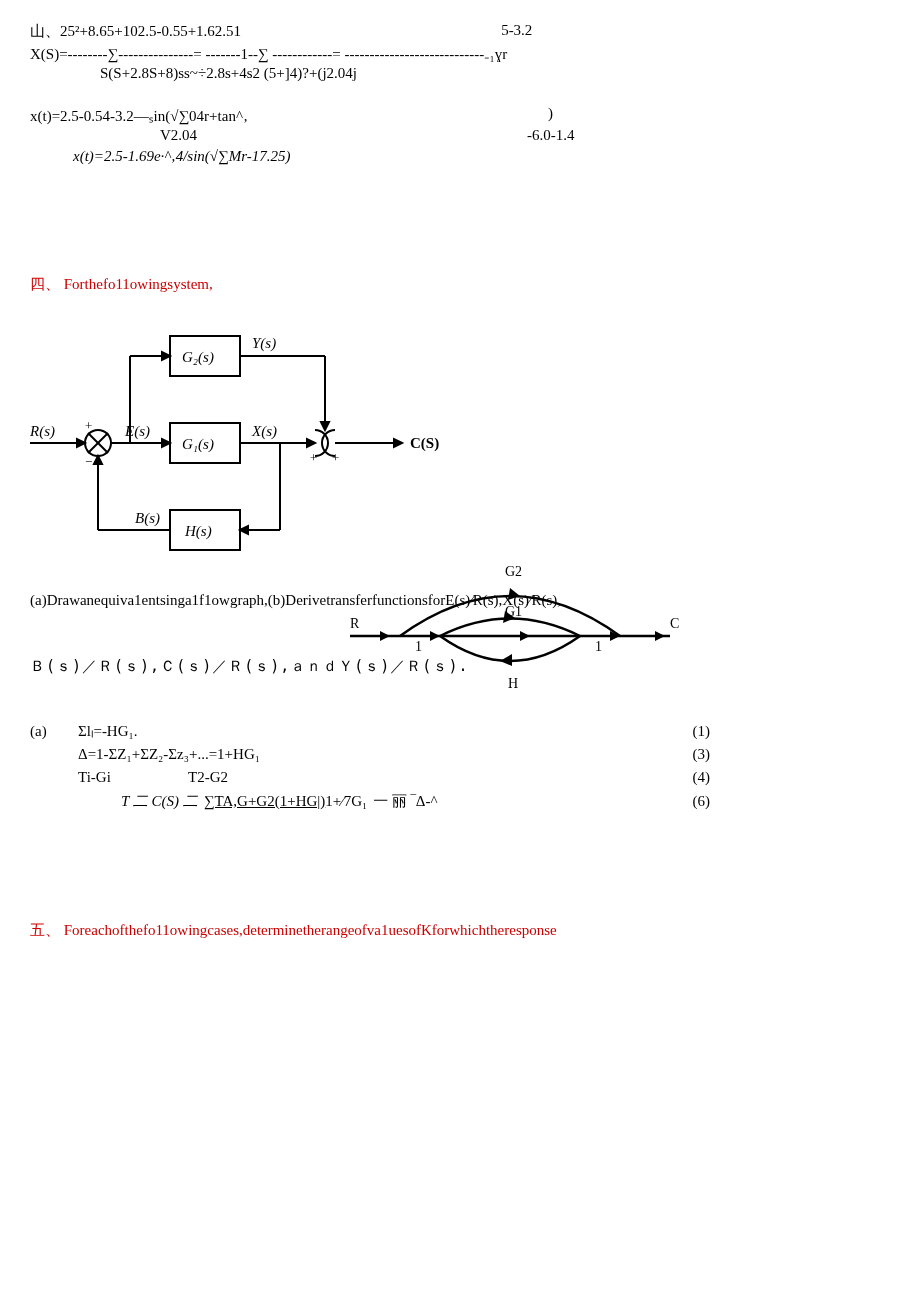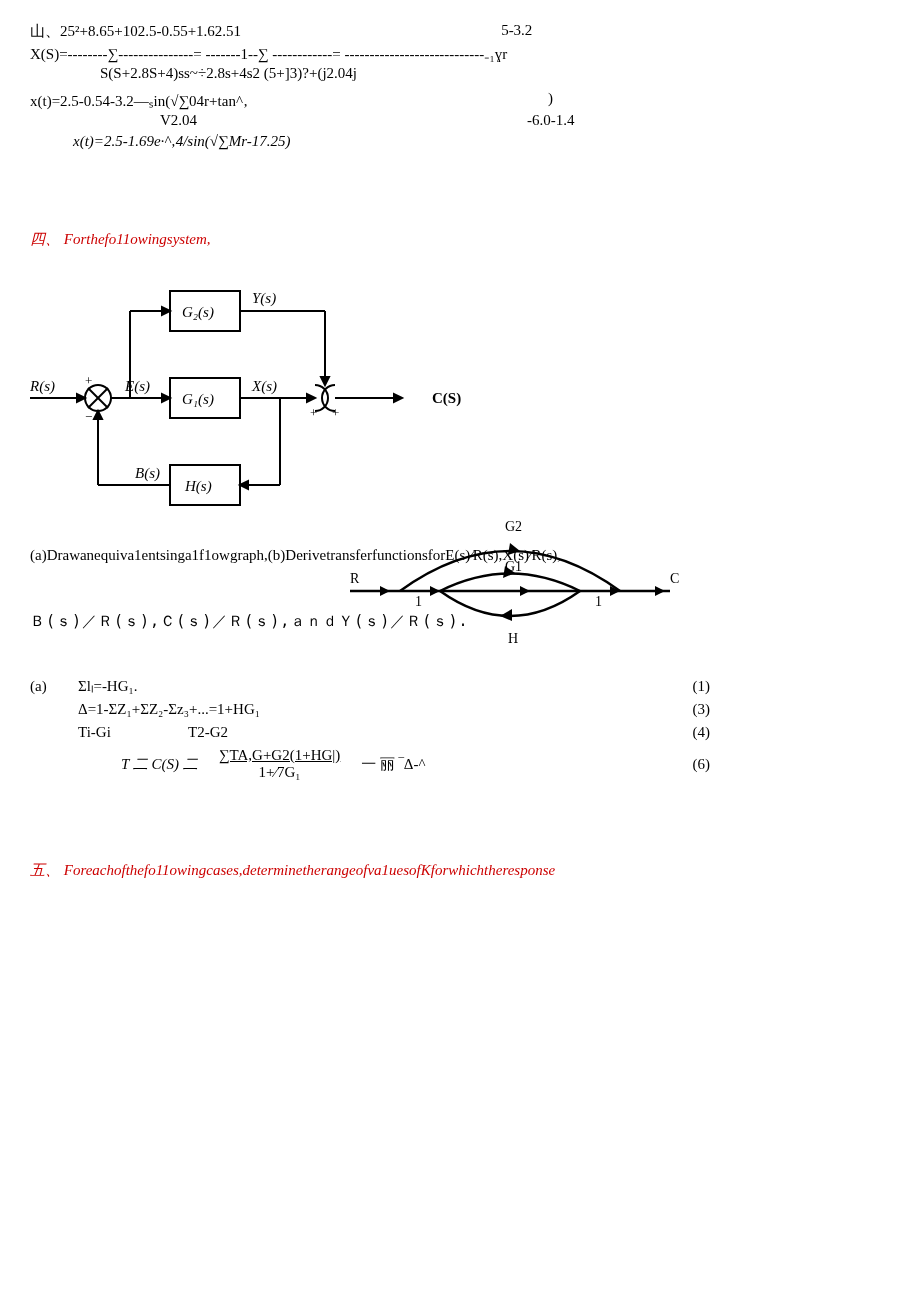--- a/index.html
+++ b/index.html
@@ -16,37 +16,37 @@
   .red { color: #c00; }
   .italic { font-style: italic; margin-left: 43px; }
   .frac-row { display: flex; align-items: flex-start; }
   .hspace { display: inline-block; }
   .eq-row { display: flex; align-items: baseline; margin: 6px 0; }
   .eq-text { flex: 0 0 auto; }
   .eq-num  { margin-left: auto; padding-left: 40px; }
   .cjk { font-family: "SimSun","MS Mincho",serif; }
   .mt20 { margin-top: 24px; }
   .mt40 { margin-top: 48px; }
-  .mt60 { margin-top: 80px; font-style: italic; }
+  .mt60 { margin-top: 110px; }
   svg { display: block; }
 </style>
 </head>
 <body>
 
 <div>
   <div class="line frac-row">
     <span>山、25²+8.65+102.5-0.55+1.62.51</span>
     <span class="hspace" style="width:260px"></span>
     <span>5-3.2</span>
   </div>
   <div class="line">X(S)=--------∑---------------= -------1--∑ ------------= ----------------------------₋₁ɣr</div>
-  <div class="line" style="padding-left:70px">S(S+2.8S+4)ss~÷2.8s+4s2 (5+]3)?+(j2.04j</div>
+  <div class="line" style="padding-left:70px">S(S+2.8S+8)ss~÷2.8s+4s2 (5+]4)?+(j2.04j</div>
 
 
-  <div class="line frac-row" style="margin-top:8px">
+  <div class="line frac-row" style="margin-top:23px">
     <span>x(t)=2.5-0.54-3.2—ₛin(√∑04r+tan^‚</span>
     <span class="hspace" style="width:300px"></span>
     <span>)</span>
   </div>
   <div class="line frac-row">
     <span class="hspace" style="width:130px"></span>
     <span>V2.04</span>
     <span class="hspace" style="width:330px"></span>
     <span>-6.0-1.4</span>
   </div>
@@ -111,21 +111,21 @@
     <text x="152" y="44">G₂(s)</text>
     <text x="155" y="218">H(s)</text>
   </g>
   <g font-family="Times New Roman" font-size="13">
     <text x="55" y="112">+</text>
     <text x="55" y="148">−</text>
     <text x="280" y="144">+</text>
     <text x="302" y="144">+</text>
   </g>
 </svg>
-<div style="margin-left:22px;font-weight:bold;">C(S)</div>
+<div style="font-weight:bold;">C(S)</div>
 </div>
 
 <div class="mt20">(a)Drawanequiva1entsinga1f1owgraph,(b)DerivetransferfunctionsforE(s)⁄R(s),X(s)⁄R(s),</div>
 
 <div class="mt40" style="display:flex;align-items:flex-start">
   <div style="flex:0 0 auto;font-family:monospace;letter-spacing:1px">Ｂ(ｓ)／Ｒ(ｓ),Ｃ(ｓ)／Ｒ(ｓ),ａｎｄＹ(ｓ)／Ｒ(ｓ).</div>
 </div>
 
 <div style="position:relative;margin-top:-120px;margin-left:300px;height:140px">
 <svg width="360" height="140" viewBox="0 0 360 140">
@@ -172,21 +172,21 @@
     <span class="eq-text">Δ=1-ΣZ₁+ΣZ₂-Σz₃+...=1+HG₁</span>
     <span class="eq-num">(3)</span>
   </div>
   <div class="eq-row" style="padding-left:48px">
     <span class="eq-text" style="width:110px">Ti-Gi</span>
     <span class="eq-text">T2-G2</span>
     <span class="eq-num">(4)</span>
   </div>
   <div class="eq-row" style="padding-left:48px;align-items:center">
     <span class="eq-text italic">T 二 C(S) 二</span>
-    <span class="eq-text" style="display:inline-flex;flex-direction:column;align-items:center;margin:0 21px">
+    <span class="eq-text" style="display:inline-flex;flex-direction:row;align-items:center;margin:0 6px">
       <span style="text-decoration:underline">∑TA,G+G2(1+HG|)</span>
       <span>1+⁄7G₁</span>
     </span>
     <span class="eq-text"> 一 丽 ­‾Δ-^</span>
     <span class="eq-num">(6)</span>
   </div>
 </div>
 
 <div class="mt60">
   <span class="red cjk">五、</span>

